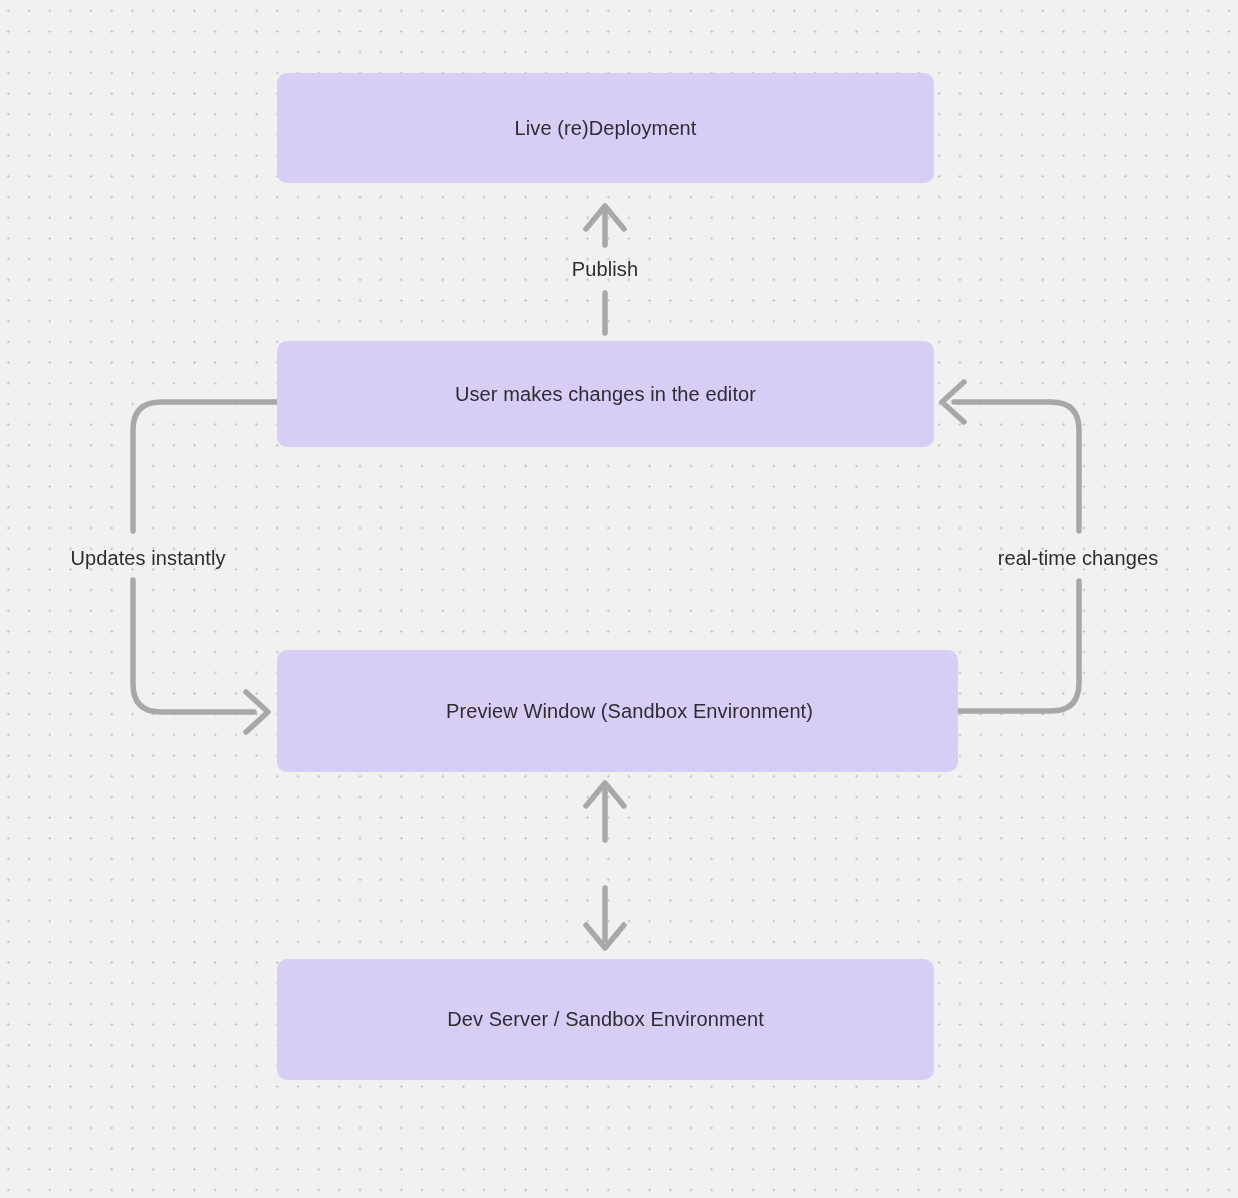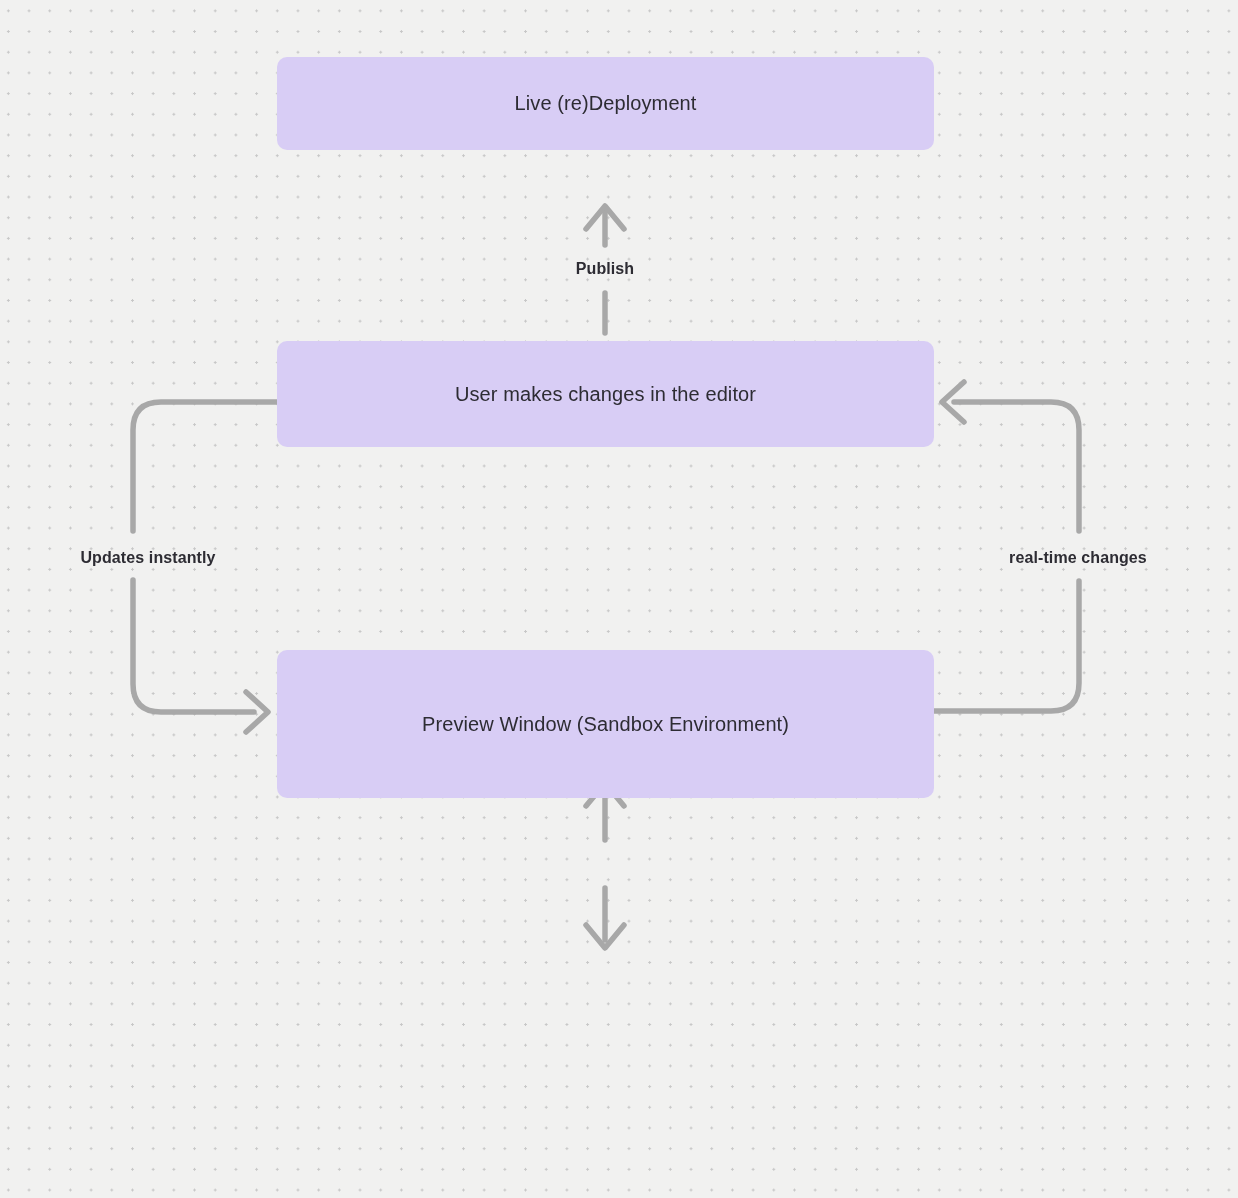--- a/index.html
+++ b/index.html
@@ -28,30 +28,30 @@
     display: flex;
     align-items: center;
     justify-content: center;
     color: #2d2c33;
     font-size: 20px;
     font-weight: 500;
     letter-spacing: 0.1px;
     cursor: default;
   }
   .node-label { pointer-events: none; }
-  #node-live    { top: 57px;  height: 93px; }
+  #node-live    { top: 73px;  height: 110px; }
   #node-editor  { top: 341px; height: 106px; }
-  #node-preview { top: 650px; height: 148px; }
+  #node-preview { top: 650px; height: 122px; padding-left: 24px; }
   #node-dev     { top: 959px; height: 121px; }
   .edge-label {
     position: absolute;
     transform: translate(-50%, -50%);
     color: #2d2c33;
-    font-size: 16px;
-    font-weight: 700;
+    font-size: 20px;
+    font-weight: 400;
     letter-spacing: 0.1px;
     white-space: nowrap;
   }
   #label-publish  { left: 605px;  top: 269px; }
   #label-updates  { left: 148px;  top: 558px; }
   #label-feedback { left: 1078px; top: 558px; }
   #label-spun     { left: 605px;  top: 866px; }
   svg#arrows {
     position: absolute;
     inset: 0;
@@ -104,18 +104,21 @@
   </div>
 
   <div class="node" id="node-editor">
     <span class="node-label">User makes changes in the editor</span>
   </div>
 
   <div class="node" id="node-preview">
     <span class="node-label">Preview Window (Sandbox Environment)</span>
   </div>
 
+  <div class="node" id="node-dev">
+    <span class="node-label">Dev Server / Sandbox Environment</span>
+  </div>
 
   <div class="edge-label" id="label-publish">Publish</div>
   <div class="edge-label" id="label-updates">Updates instantly</div>
   <div class="edge-label" id="label-feedback">real-time changes</div>
 
 </div>
 
 </body></html>

